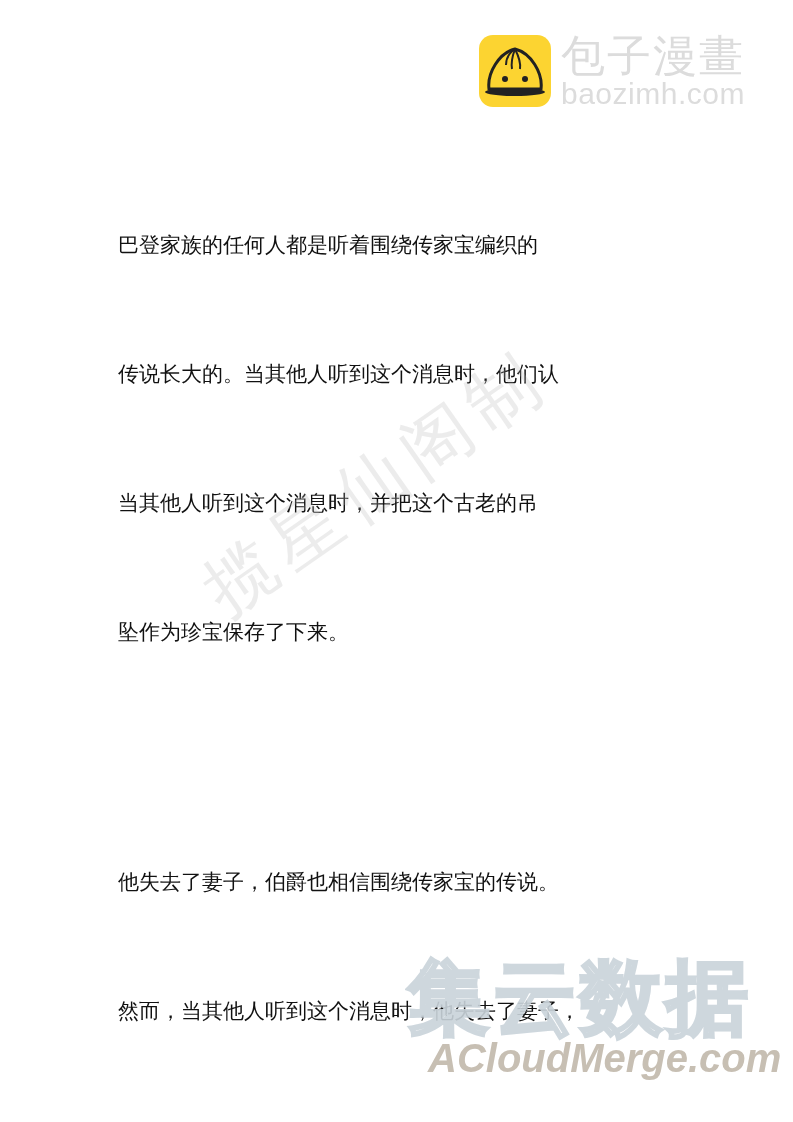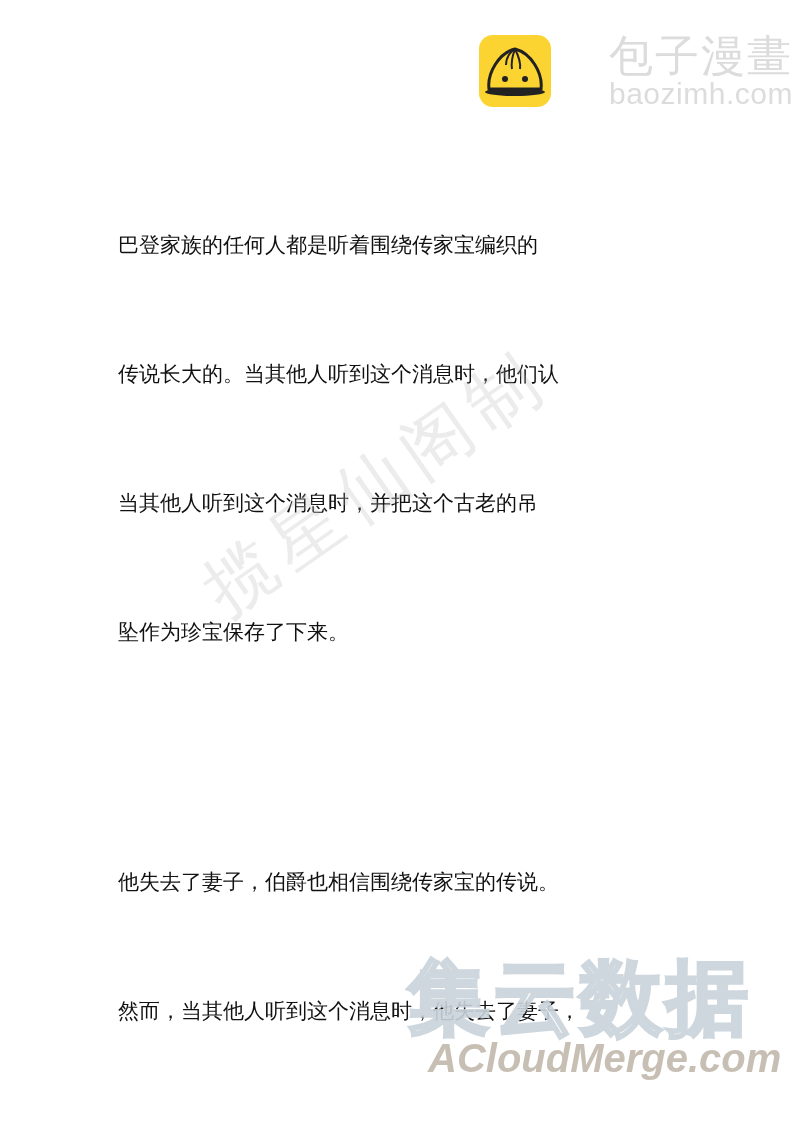--- a/index.html
+++ b/index.html
@@ -14,21 +14,20 @@
       overflow: hidden;
       font-family: "DejaVu Sans", "Liberation Sans", sans-serif;
       color: #111111;
     }
     .logo {
       position: absolute;
       left: 479px;
       top: 33px;
       display: flex;
       align-items: center;
-      gap: 48px;
     }
     .logo-icon {
       width: 72px;
       height: 72px;
       border-radius: 14px;
       background: #fcd431;
       position: relative;
       overflow: hidden;
     }
     .logo-icon svg { position: absolute; left: 0; top: 0; }

